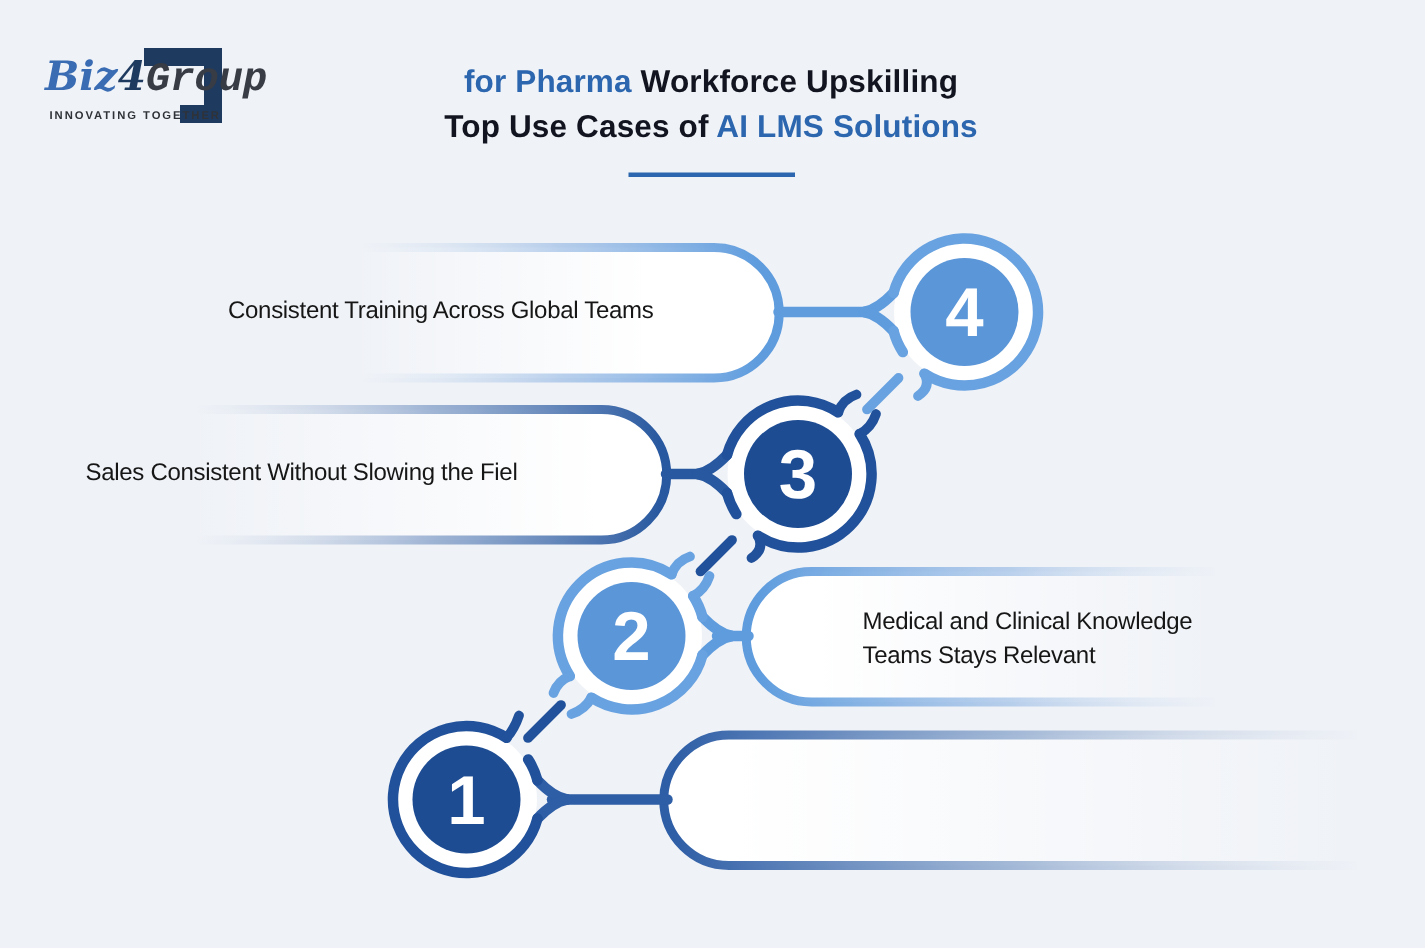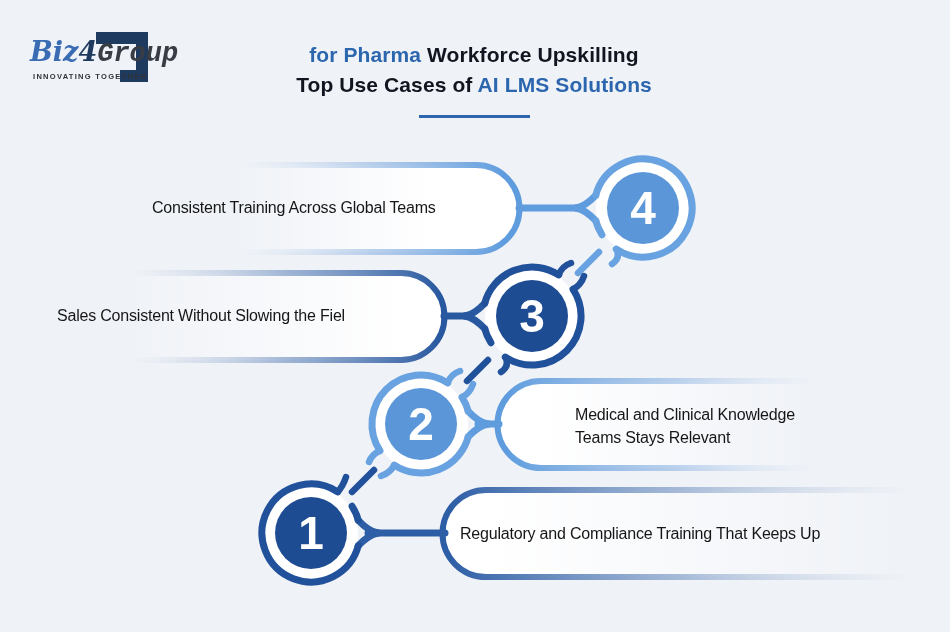--- a/index.html
+++ b/index.html
@@ -207,15 +207,14 @@
     </div>
   </div>
   <div class="title-underline"></div>
 
   <div class="step-label lbl4">Consistent Training Across Global Teams</div>
   <div class="step-label lbl3">Sales Consistent Without Slowing the Fiel</div>
   <div class="step-label multi lbl2">
     <div>Medical and Clinical Knowledge</div>
     <div>Teams Stays Relevant</div>
   </div>
-  <div class="step-label lbl1">Regulatory and Compliance Training That Keeps Up</div>
 
 </div>
 
 </body></html>

